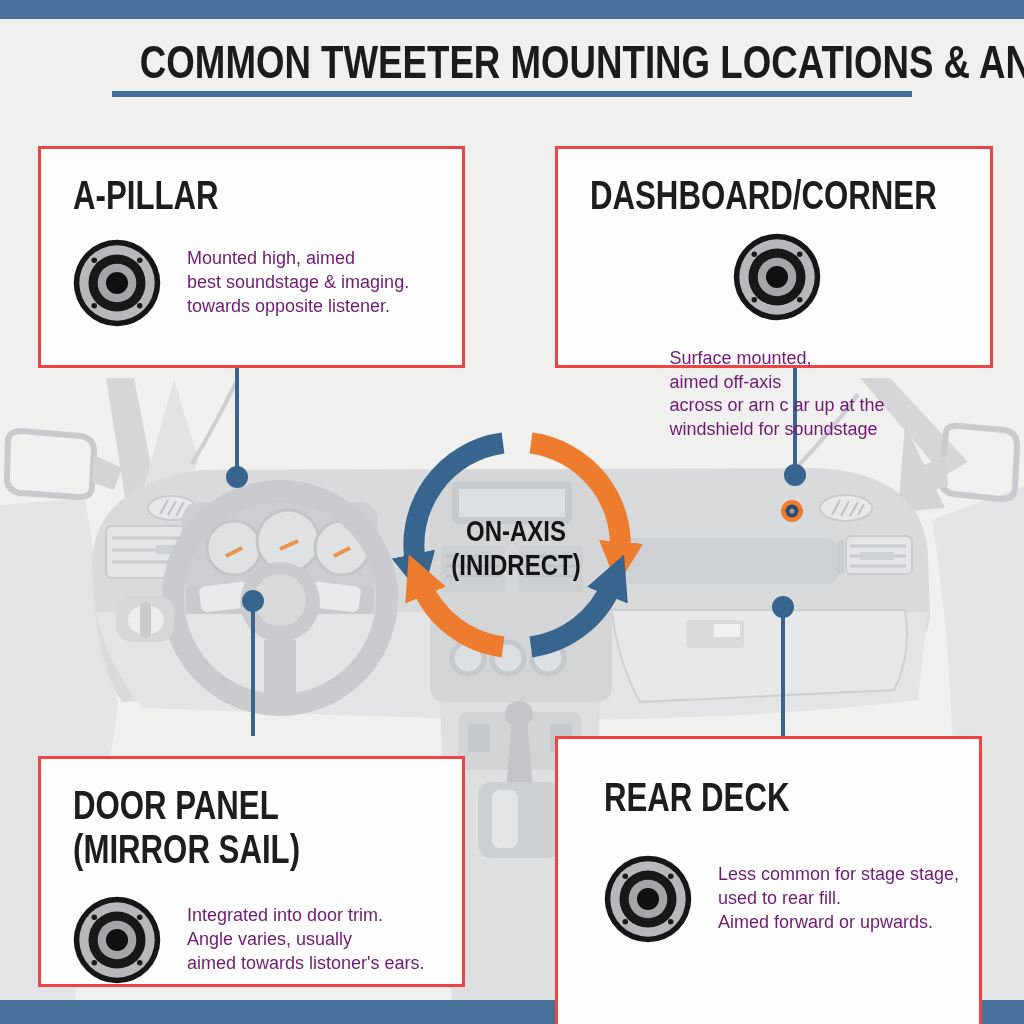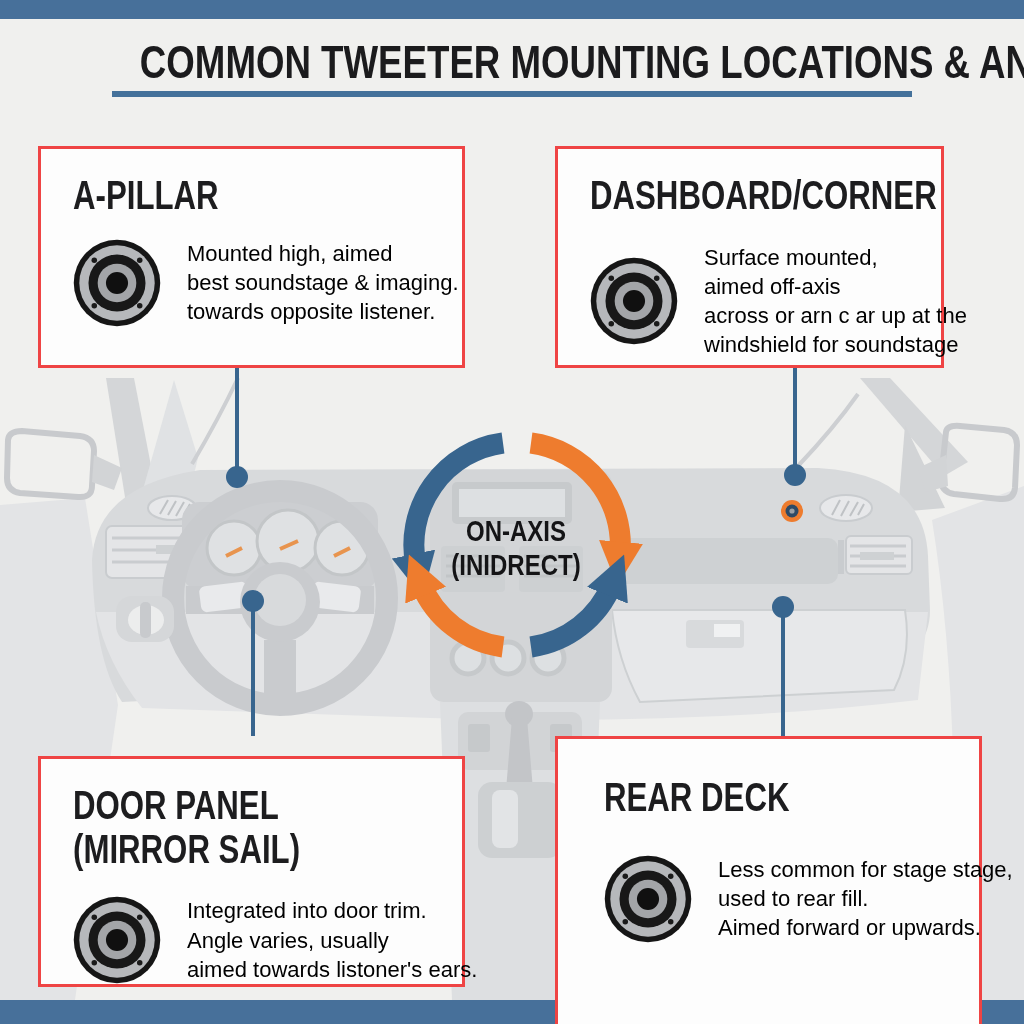--- a/index.html
+++ b/index.html
@@ -29,36 +29,36 @@
   .center-label .cl-line {
     font-size:30px; font-weight:bold; color:#141416; line-height:1.12;
     transform:scaleX(0.8); transform-origin:center; white-space:nowrap;
   }
 
   .info-box {
     position:absolute; box-sizing:border-box; z-index:4;
     background:#fdfdfd; border:3px solid #ef4444; padding:24px 24px 18px 26px;
   }
   #box-apillar { left:38px;  top:146px; width:427px; height:222px; }
-  #box-dash    { left:555px; top:146px; width:389px; height:222px; }
+  #box-dash    { left:555px; top:146px; width:438px; height:222px; }
   #box-door    { left:38px;  top:756px; width:427px; height:231px; }
   #box-rear    { left:555px; top:736px; width:427px; height:294px;padding-left:40px; }
 
   .box-title {
     display:inline-block; margin:2px 0 0 6px;
     font-size:40px; font-weight:bold; color:#1d1d1f; line-height:1.04;
     transform:scaleX(0.78); transform-origin:left; white-space:nowrap;
   }
   .box-content { display:flex; align-items:center; gap:24px; margin-left:4px; }
   .mt-top  { margin-top:20px; }
-  .mt-dash { margin-top:26px; }
+  .mt-dash { margin-top:14px;flex-direction:column; }
   .mt-door { margin-top:24px; }
   .mt-rear { margin-top:34px; }
   .speaker-wrap { flex:0 0 auto; width:92px; height:92px; }
-  .box-text { font-size:22px; color:#000000; line-height:1.33; white-space:nowrap; }
+  .box-text { font-size:18px; color:#701a75; line-height:1.33; white-space:nowrap; }
 </style>
 </head>
 <body>
 
 <div class="stage">
 
   <div class="bar bar-top"></div>
   <div class="bar bar-bottom"></div>
 
   <div class="title-wrap">

